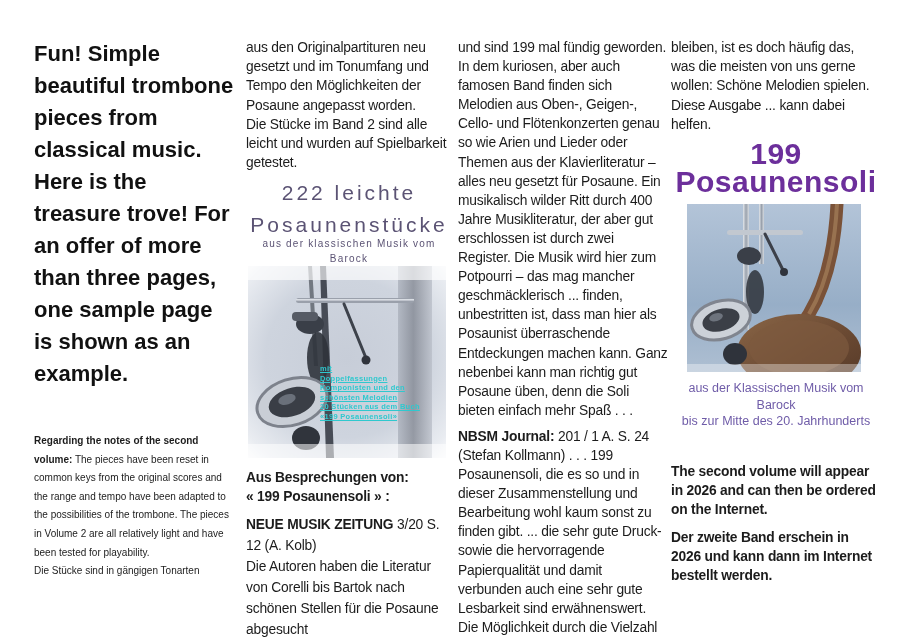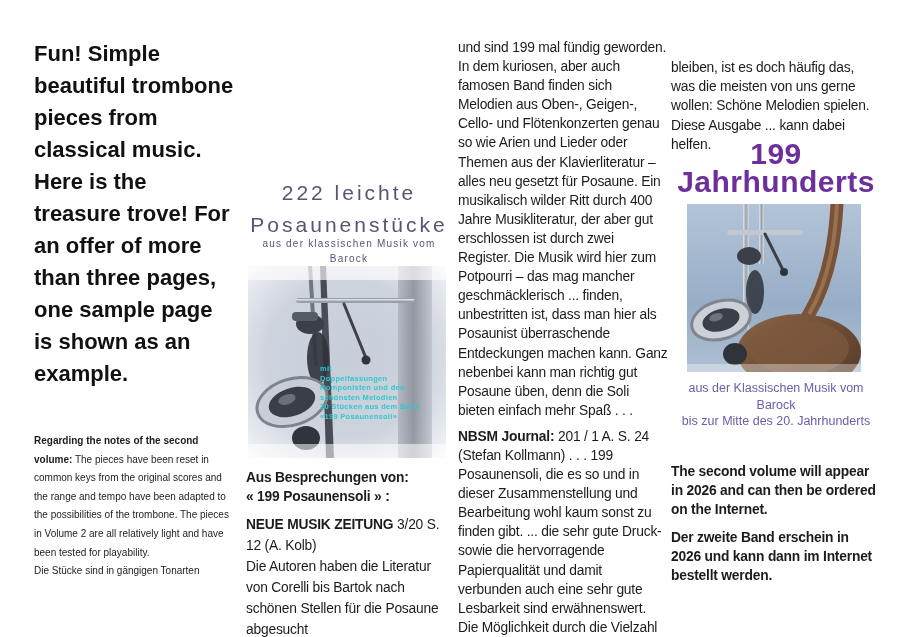--- a/index.html
+++ b/index.html
@@ -24,40 +24,44 @@
   .t222{font-size:21px;line-height:32px;letter-spacing:3px;color:#5b5374;text-align:center;font-weight:400;margin-top:17px;}
   .sub222{font-size:10px;line-height:15px;letter-spacing:1.2px;color:#5b5374;text-align:center;}
   .t199{font-size:30px;line-height:28px;font-weight:bold;color:#6c2f9b;text-align:center;letter-spacing:0.5px;}
   .sub199{font-size:12.5px;line-height:16.5px;color:#6f5ca8;text-align:center;}
   .red-note{color:#f20000;font-weight:bold;text-decoration:underline;font-size:14px;text-align:center;letter-spacing:-0.2px;}
 
   .cover{display:block;}
   .cover-wrap{position:relative;}
   .overlay-teal{
     position:absolute;left:72px;top:98px;color:#2fc8ce;
-    font-size:7.5px;line-height:9.6px;letter-spacing:0.3px;font-weight:bold;
+    font-size:7.5px;line-height:9.6px;letter-spacing:0.3px;font-weight:bold;text-decoration:underline;
   }
   .overlay-teal span{display:block;}
 </style>
 </head>
 <body>
 
 <div class="col" id="col1">
   <div class="headline abs" style="top:0;">Fun! Simple beautiful trombone pieces from classical music. Here is the treasure trove! For an offer of more than three pages, one sample page is shown as an example.</div>
 
   <div class="body-sm abs" style="top:394px;">
     <b>Regarding the notes of the second volume:</b><span> The pieces have been reset in common keys from the original scores and the range and tempo have been adapted to the possibilities of the trombone. The pieces in Volume 2 are all relatively light and have been tested for playability.</span>
   </div>
 
   <div class="body-sm abs" style="top:524px;">
     <span>Die Stücke sind in gängigen Tonarten</span>
   </div>
 </div>
 
 <div class="col" id="col2">
+  <div class="body abs" style="top:0;">
+    <div>aus den Originalpartituren neu gesetzt und im Tonumfang und Tempo den Möglichkeiten der Posaune angepasst worden.</div>
+    <div>Die Stücke im Band 2 sind alle leicht und wurden auf Spielbarkeit getestet.</div>
+  </div>
 
   <div class="t222 abs" style="top:122px;">
     <span style="display:block;">222  leichte</span>
     <span style="display:block;">Posaunenstücke</span>
   </div>
 
   <div class="sub222 abs" style="top:198px;">
     <span style="display:block;">aus der klassischen Musik vom Barock</span>
     <span style="display:block;">bis zur Mitte des 20. Jahrhunderts</span>
   </div>
@@ -126,25 +130,25 @@
 </div>
 
 <div class="col" id="col3">
   <div class="body" style="line-height:19.1px;">und sind 199 mal fündig geworden. In dem kuriosen, aber auch famosen Band finden sich Melodien aus Oben-, Geigen-, Cello- und Flötenkonzerten genau so wie Arien und Lieder oder Themen aus der Klavierliteratur – alles neu gesetzt für Posaune. Ein musikalisch wilder Ritt durch 400 Jahre Musikliteratur, der aber gut erschlossen ist durch zwei Register. Die Musik wird hier zum Potpourri – das mag mancher geschmäcklerisch ... finden, unbestritten ist, dass man hier als Posaunist überraschende Entdeckungen machen kann. Ganz nebenbei kann man richtig gut Posaune üben, denn die Soli bieten einfach mehr Spaß . . .</div>
   <div class="body" style="margin-top:7px;line-height:19.1px;">
     <b>NBSM Journal:</b><span> 201 / 1 A. S. 24 (Stefan Kollmann) . . .  199 Posaunensoli, die es so und in dieser Zusammenstellung und Bearbeitung wohl kaum sonst zu finden gibt. ... die sehr gute Druck- sowie die hervorragende Papierqualität und damit verbunden auch eine sehr gute Lesbarkeit sind erwähnenswert. Die Möglichkeit durch die Vielzahl der Melodien die Literaturkenntnisse zu vertiefen, soll nicht unerwähnt</span>
   </div>
 </div>
 
 <div class="col" id="col4">
-  <div class="body abs" style="top:0;margin-top:20px;">bleiben, ist es doch häufig das, was die meisten von uns gerne wollen: Schöne Melodien spielen. Diese Ausgabe ... kann dabei helfen.</div>
+  <div class="body abs" style="top:0;">bleiben, ist es doch häufig das, was die meisten von uns gerne wollen: Schöne Melodien spielen. Diese Ausgabe ... kann dabei helfen.</div>
 
   <div class="t199 abs" style="top:102px;">
     <span style="display:block;">199</span>
-    <span style="display:block;">Jahrhunderts</span>
+    <span style="display:block;">Posaunensoli</span>
   </div>
 
   <div class="abs" style="top:166px;left:16px;width:174px;height:168px;">
     <svg class="cover" width="174" height="168" viewBox="0 0 174 168">
       <defs>
         <linearGradient id="bg199" x1="0" y1="0" x2="0" y2="1">
           <stop offset="0%" stop-color="#b3c4d8"></stop>
           <stop offset="60%" stop-color="#97aec7"></stop>
           <stop offset="100%" stop-color="#aebfd2"></stop>
         </linearGradient>

